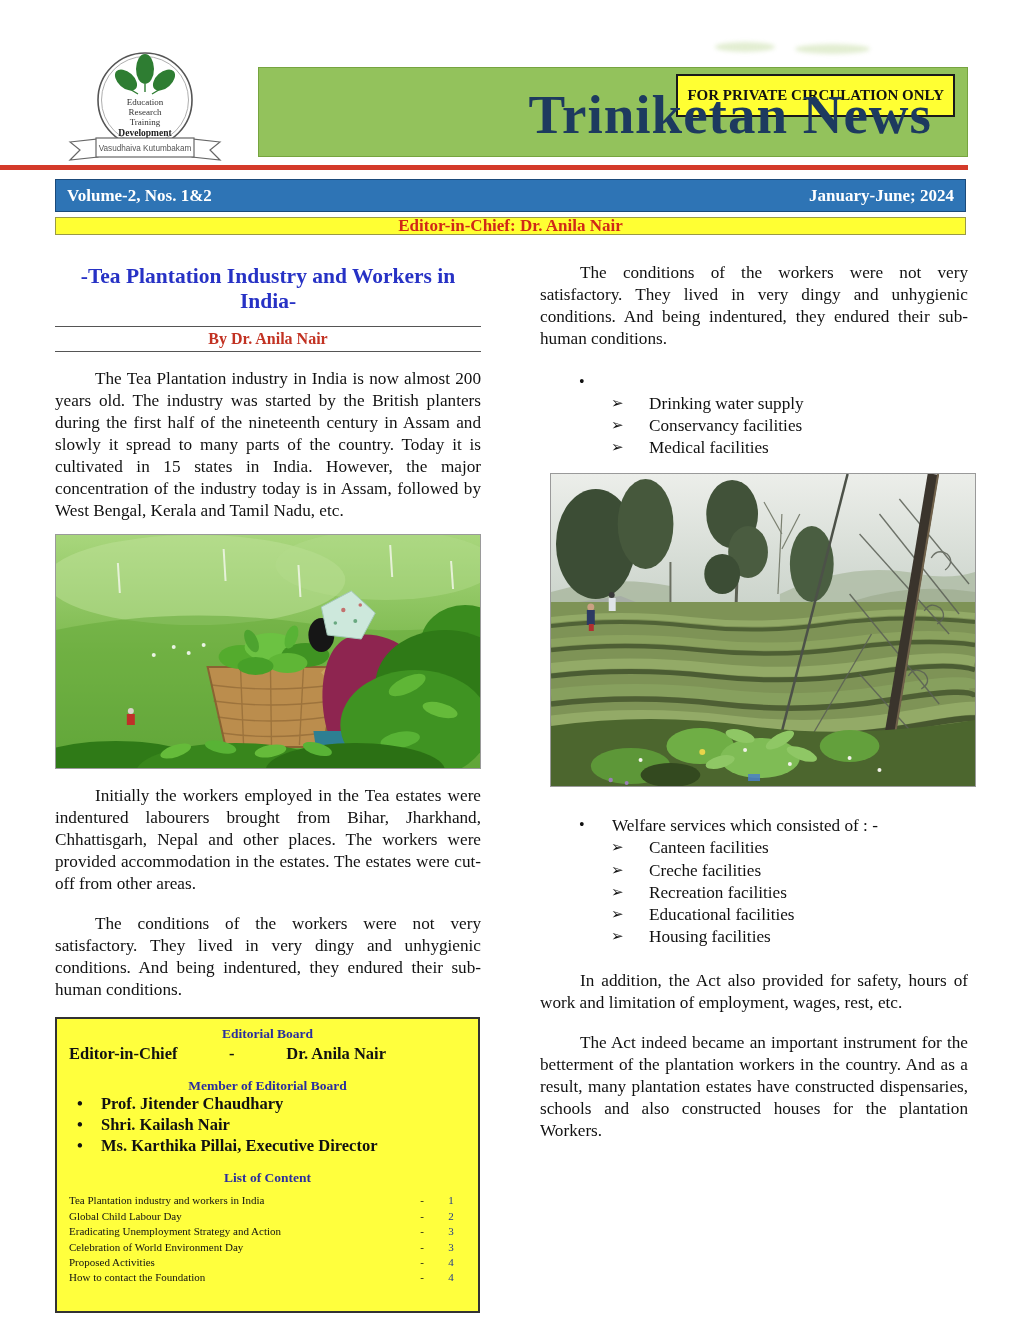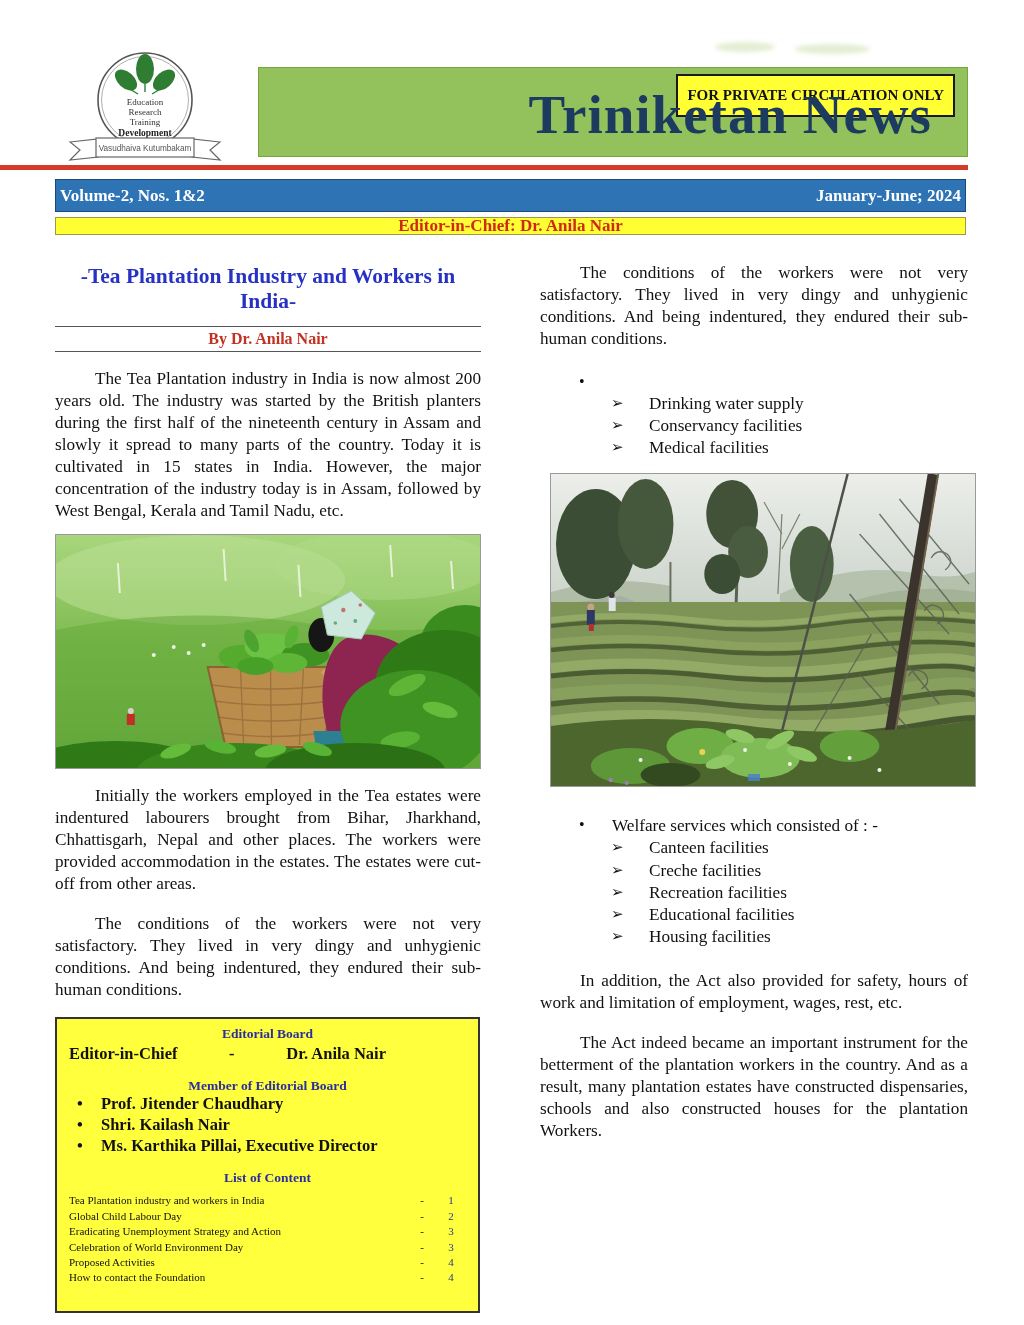--- a/index.html
+++ b/index.html
@@ -13,21 +13,21 @@
   .circ{position:absolute;top:6px;right:12px;background:#ffff33;border:2px solid #1a1a1a;
         font-weight:bold;font-size:15px;padding:11px 9px;color:#111;white-space:nowrap;}
   .masthead{position:absolute;top:17px;left:0;width:100%;text-align:right;
             transform:translateX(-35px);font-size:55px;font-weight:bold;color:#1d3a5f;
             letter-spacing:1px;line-height:1.1;}
   .smudge{position:absolute;border-radius:50%;background:#b8d48e;opacity:.4;filter:blur(2px);}
   .red-rule{position:absolute;left:0;top:165px;width:968px;height:5px;background:#d43a2a;}
 
   .issue-bar{position:absolute;left:55px;top:179px;width:911px;height:33px;background:#2e74b5;
              border:1px solid #1b4a7a;box-sizing:border-box;display:flex;justify-content:space-between;
-             align-items:center;padding:0 4px;color:#ffffff;font-weight:bold;font-size:17px;}
+             align-items:center;padding:0 11px;color:#ffffff;font-weight:bold;font-size:17px;}
   .editor-bar{position:absolute;left:55px;top:217px;width:911px;height:18px;background:#ffff33;
               border:1px solid #9a9a45;box-sizing:border-box;display:flex;justify-content:center;
               align-items:center;color:#d02818;font-weight:bold;font-size:17px;}
 
   
   .col-left{position:absolute;left:55px;top:260px;width:426px;}
   .col-right{position:absolute;left:540px;top:262px;width:428px;}
 
   .art-title{color:#2732c5;font-weight:bold;font-size:21.5px;text-align:center;margin:4px 0 12px;}
   .byline-wrap{border-top:1px solid #555;border-bottom:1px solid #555;padding:3px 0;margin:0 0 0;}

